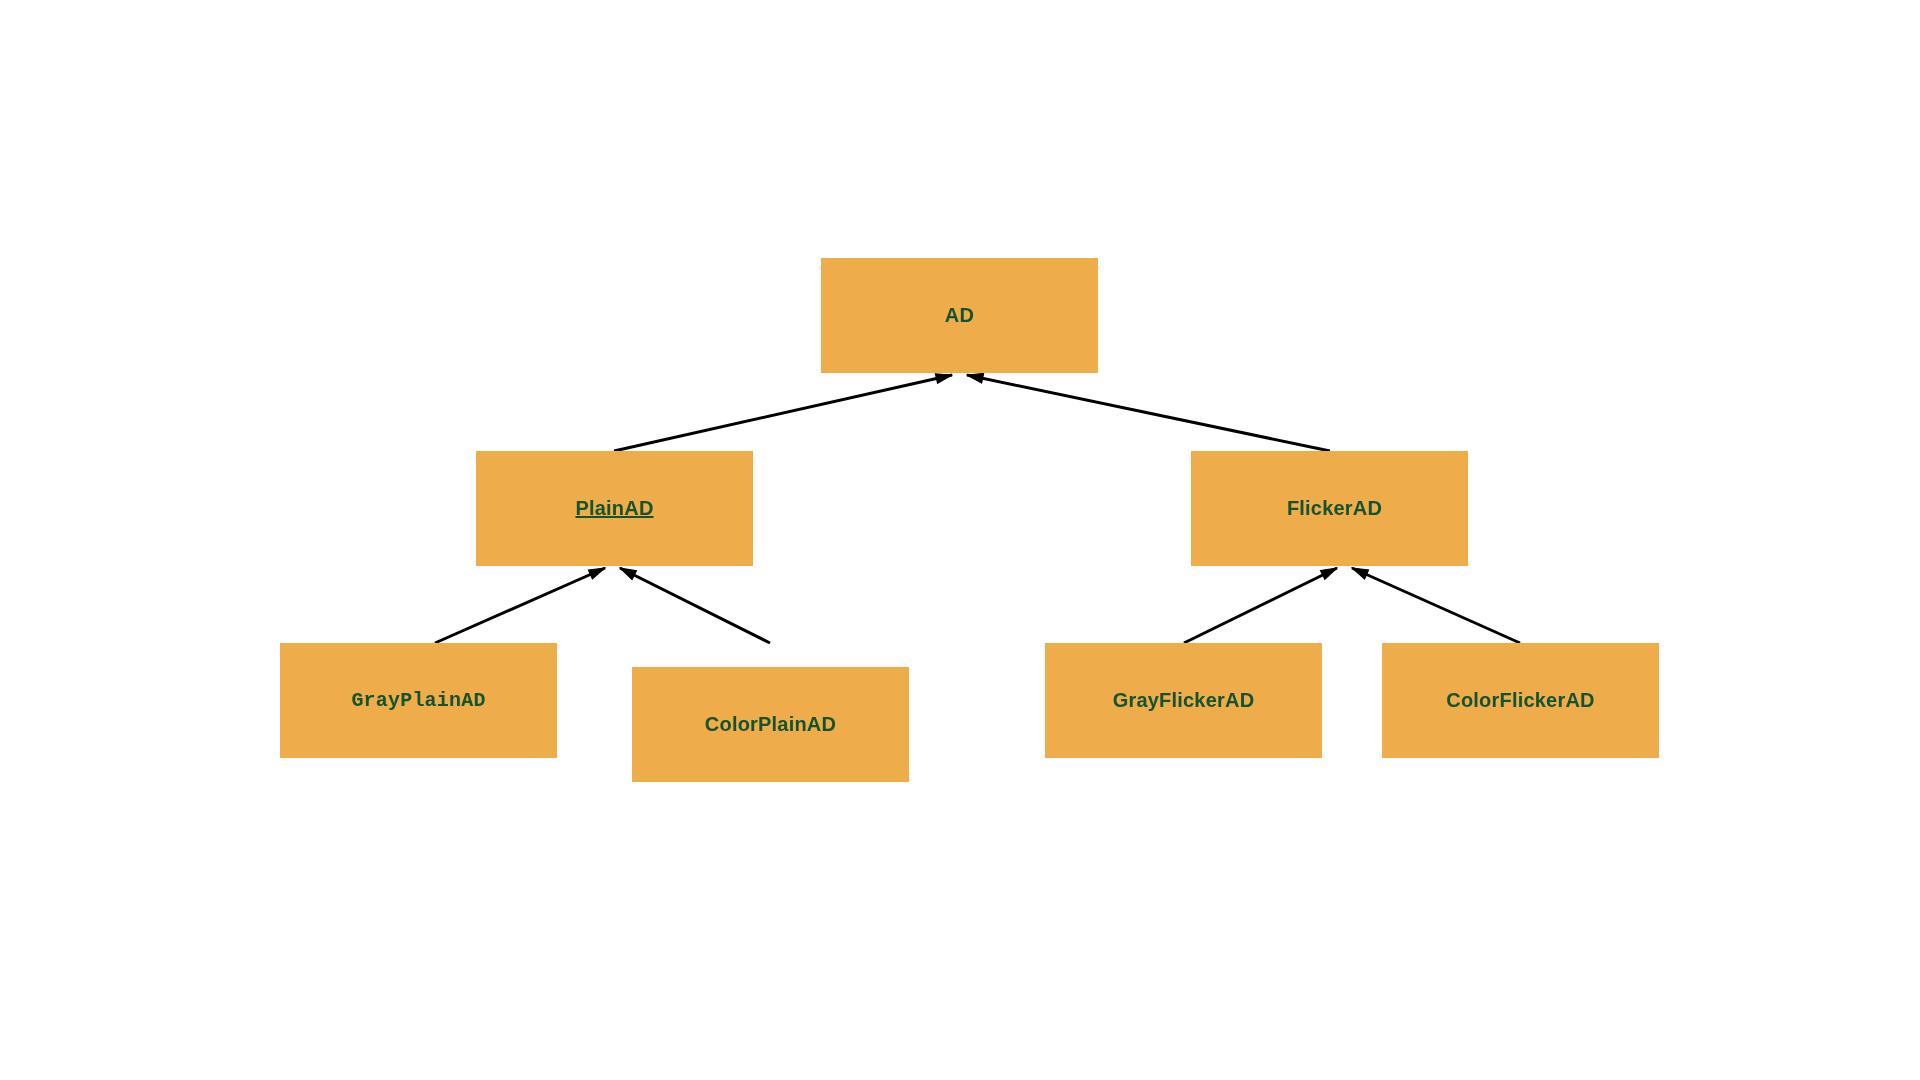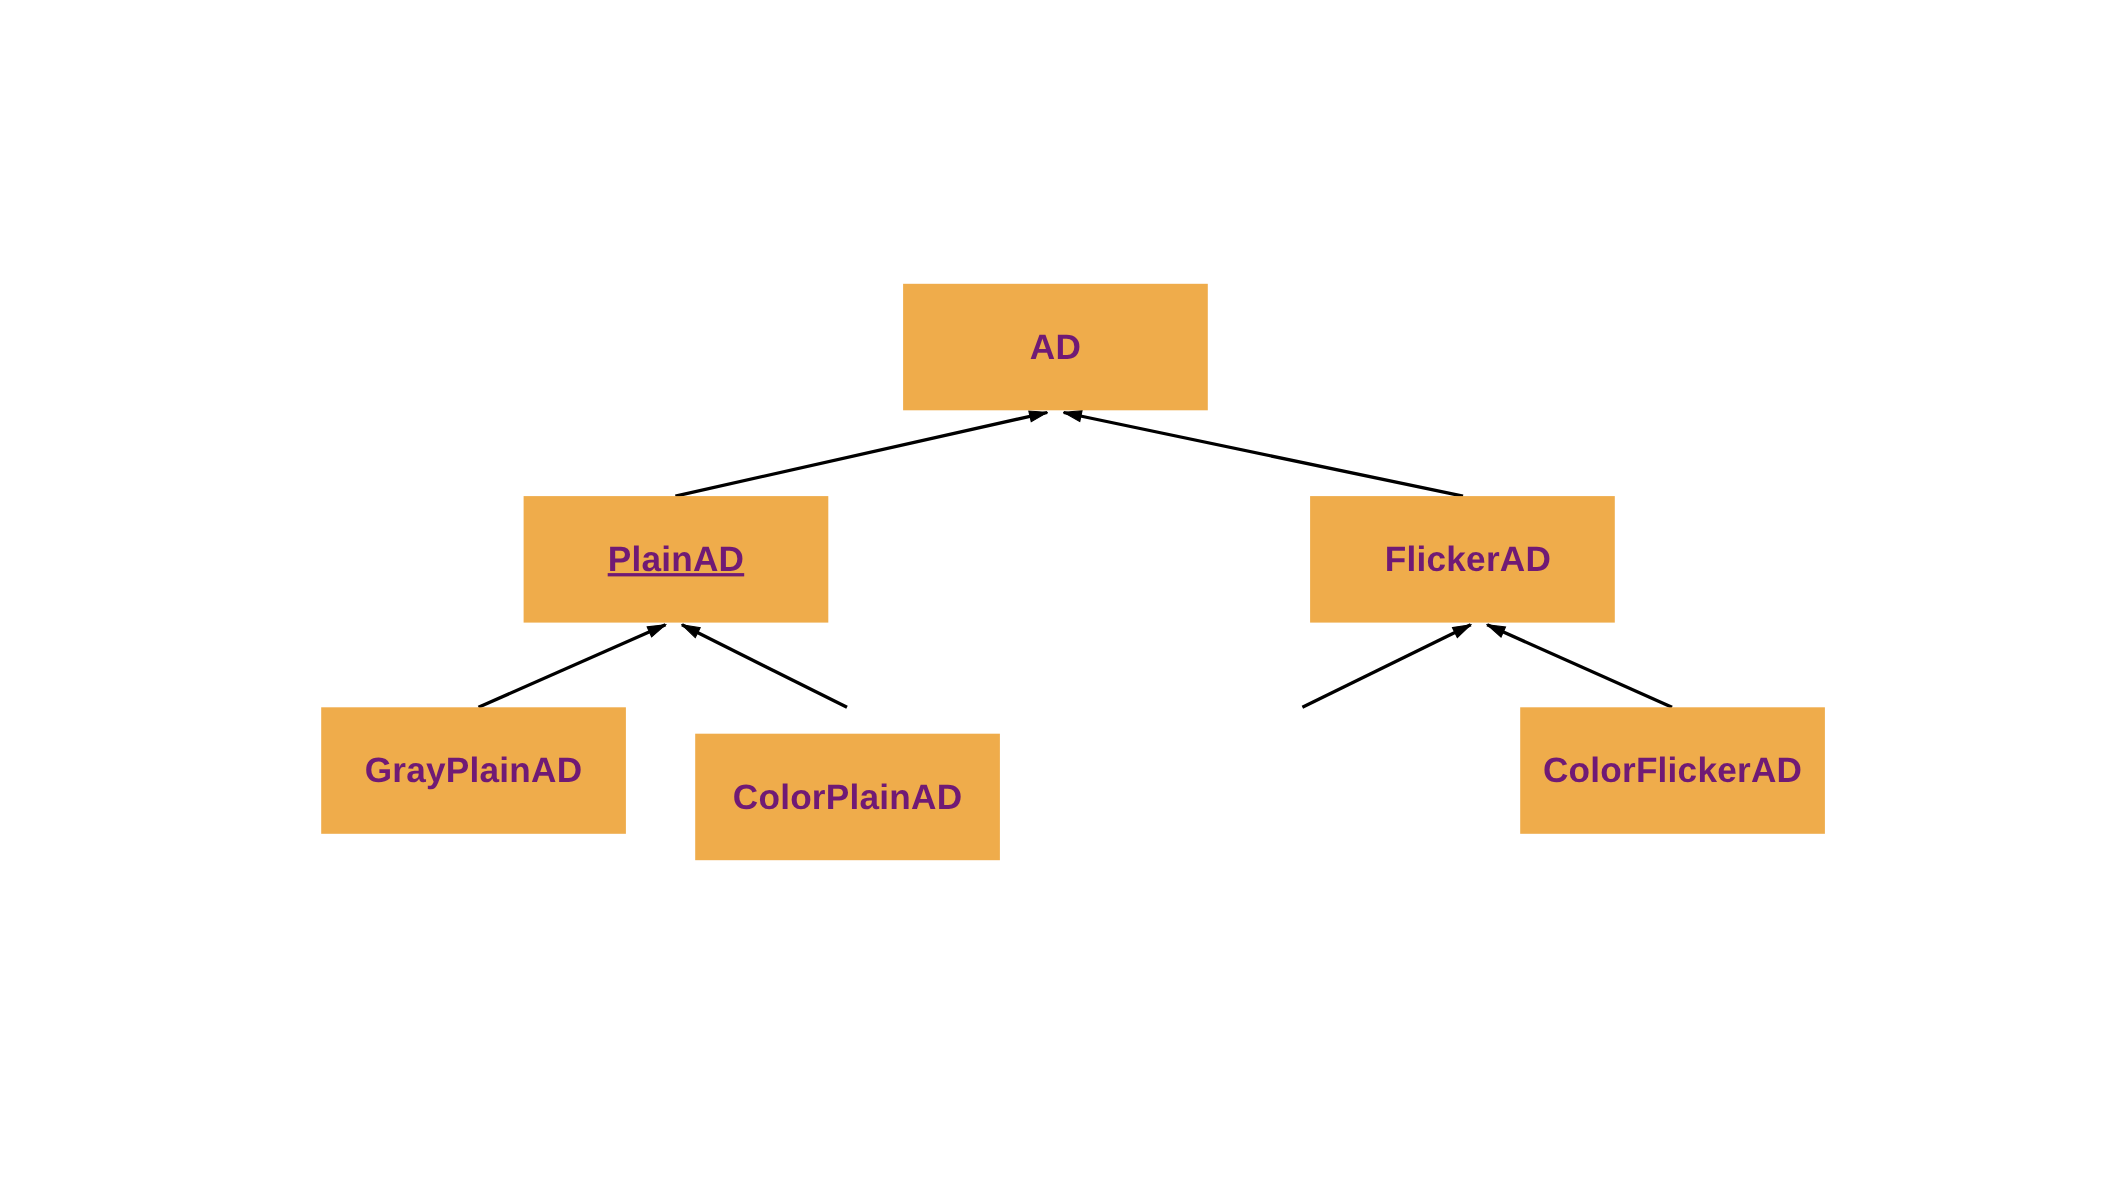--- a/index.html
+++ b/index.html
@@ -28,32 +28,32 @@
     pointer-events: none;
   }
   .node {
     position: absolute;
     width: 277px;
     height: 115px;
     background: #EFAC4B;
     display: flex;
     align-items: center;
     justify-content: center;
-    color: #701a75;
+    color: #14532d;
     font-weight: 700;
-    font-size: 32px;
+    font-size: 20px;
     letter-spacing: 0.2px;
     box-sizing: border-box;
     user-select: none;
   }
   
   .n-ad             { left: 821px;  top: 258px; }
   .n-plain-ad       { left: 476px;  top: 451px; text-decoration: underline; }
   .n-flicker-ad     { left: 1191px; top: 451px; padding-left: 10px; }
-  .n-gray-plain-ad  { left: 292px;  top: 643px; }
+  .n-gray-plain-ad  { left: 280px;  top: 643px; font-family: Liberation Mono, monospace; }
   .n-color-plain-ad { left: 632px;  top: 643px; margin-top: 24px; }
   .n-gray-flicker-ad  { left: 1045px; top: 643px; }
   .n-color-flicker-ad { left: 1382px; top: 643px; }
   .edge-line {
     stroke: #000000;
     stroke-width: 3;
     fill: none;
   }
 </style>
 </head>
@@ -88,18 +88,21 @@
   </div>
 
   <div class="node n-gray-plain-ad">
     <span>GrayPlainAD</span>
   </div>
 
   <div class="node n-color-plain-ad">
     <span>ColorPlainAD</span>
   </div>
 
+  <div class="node n-gray-flicker-ad">
+    <span>GrayFlickerAD</span>
+  </div>
 
   <div class="node n-color-flicker-ad">
     <span>ColorFlickerAD</span>
   </div>
 
 </div>
 
 </body></html>

